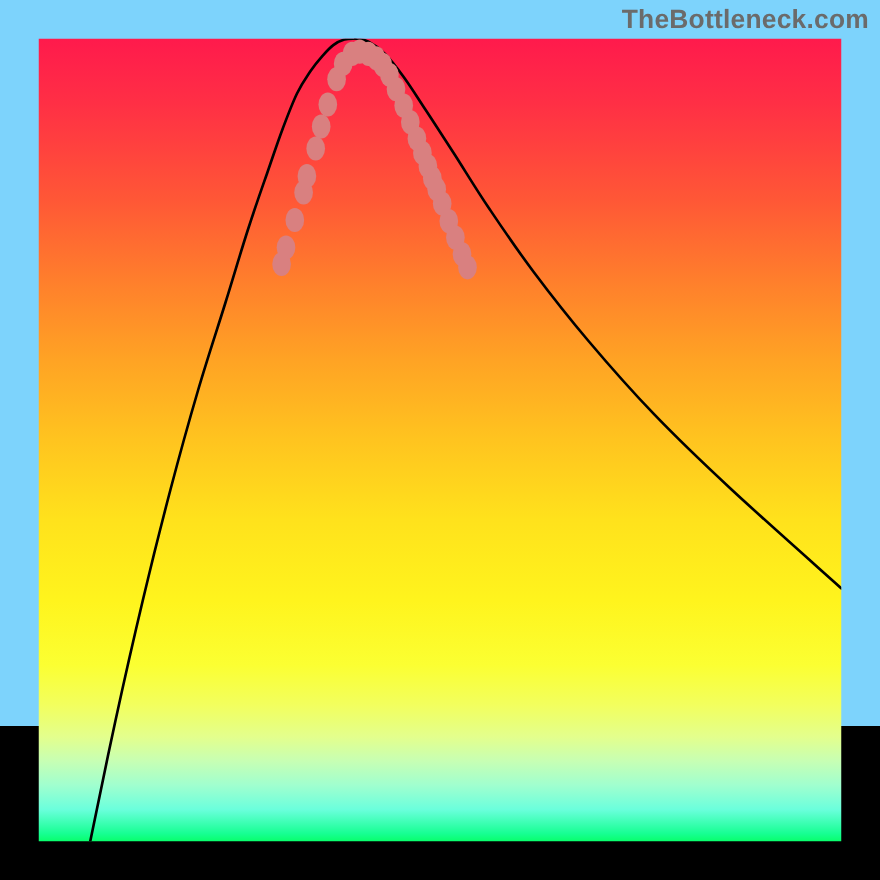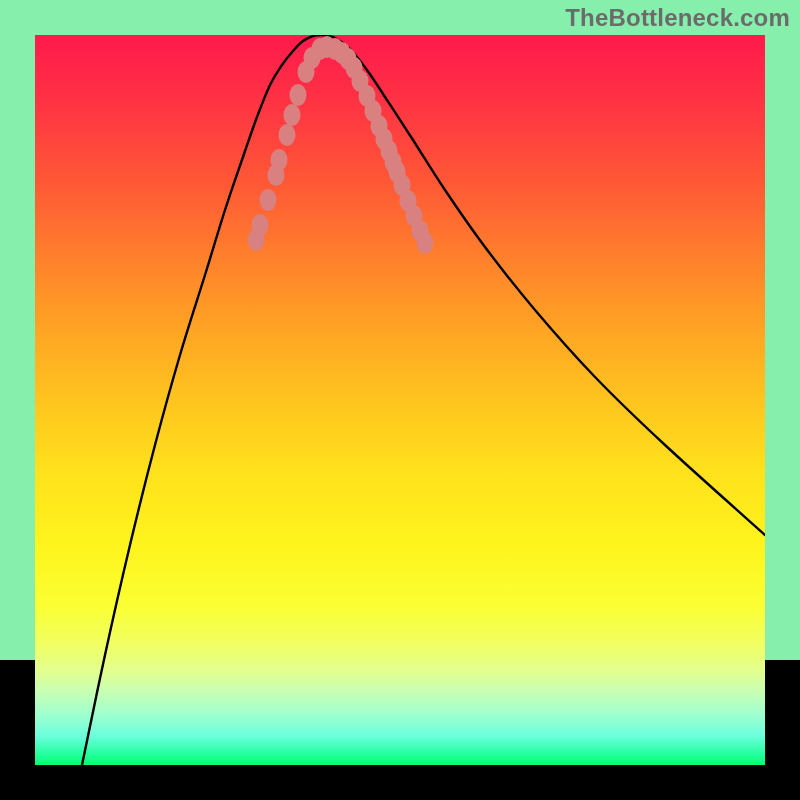--- a/index.html
+++ b/index.html
@@ -1,21 +1,21 @@
 <!DOCTYPE html>
 <html><head>
 <meta charset="utf-8">
 <style>
   * { margin: 0; padding: 0; box-sizing: border-box; }
   html, body { width: 800px; height: 800px; overflow: hidden; background: #000; }
   .frame {
     position: absolute;
     left: 0; top: 0;
     width: 800px; height: 660px;
-    background: #86efac;
+    background: #7dd3fc;
   }
   .plot {
     position: absolute;
     left: 35px; top: 35px;
     width: 730px; height: 730px;
     overflow: hidden;
   }
   .gradient {
     position: absolute;
     left: 0; top: 0; width: 100%; height: 100%;

